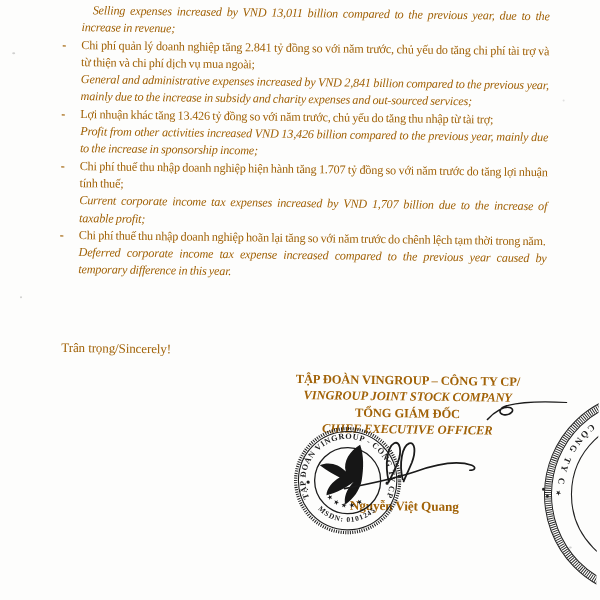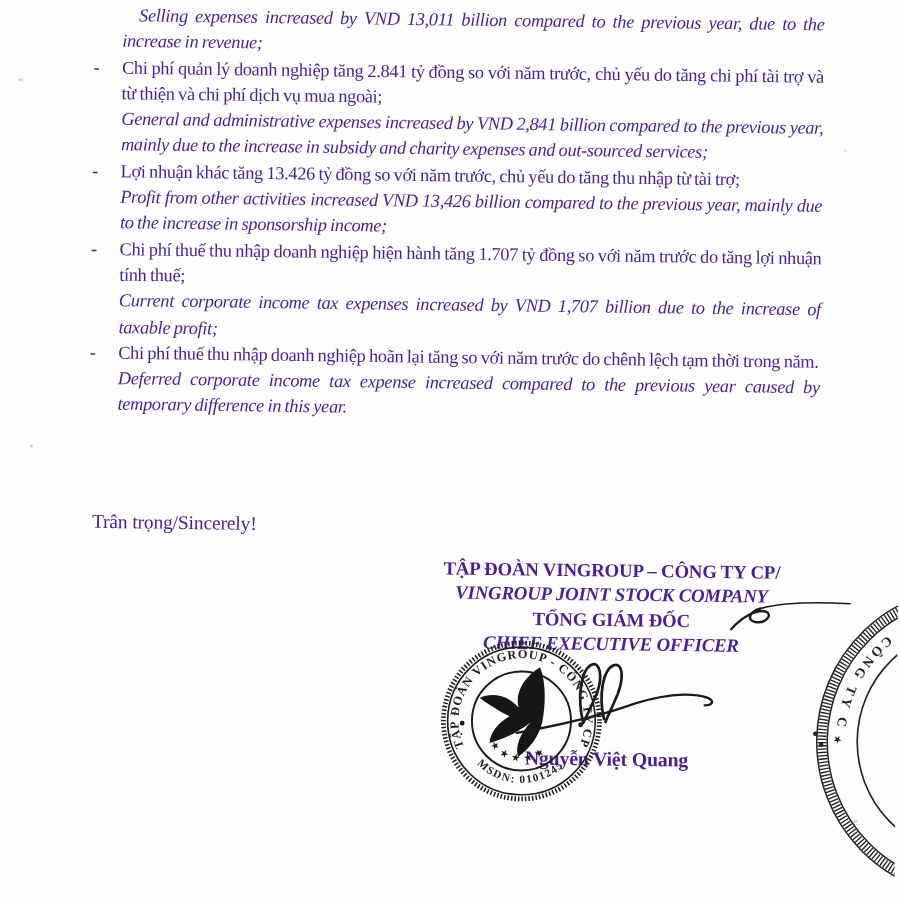--- a/index.html
+++ b/index.html
@@ -1,19 +1,19 @@
 <!DOCTYPE html>
 <html><head>
 <meta charset="utf-8">
 <style>
   html,body{margin:0;padding:0;}
   .page{
     position:relative;width:600px;height:600px;background:#fdfdfc;
     overflow:hidden;font-family:"Liberation Serif","DejaVu Serif",serif;
-    color:#4c1d95;
+    color:#a16207;
   }
   .skew{position:absolute;inset:0;transform:rotate(.75deg);transform-origin:300px 300px;}
   
   .bodytext{
     position:absolute;left:58px;top:5px;width:488px;
     font-size:12.2px;line-height:17.3px;letter-spacing:-0.2px;word-spacing:-0.5px;
     text-align:justify;
   }
   .item{position:relative;padding-left:20px;}
   .item .dash{position:absolute;left:1px;top:0;font-weight:bold;}

